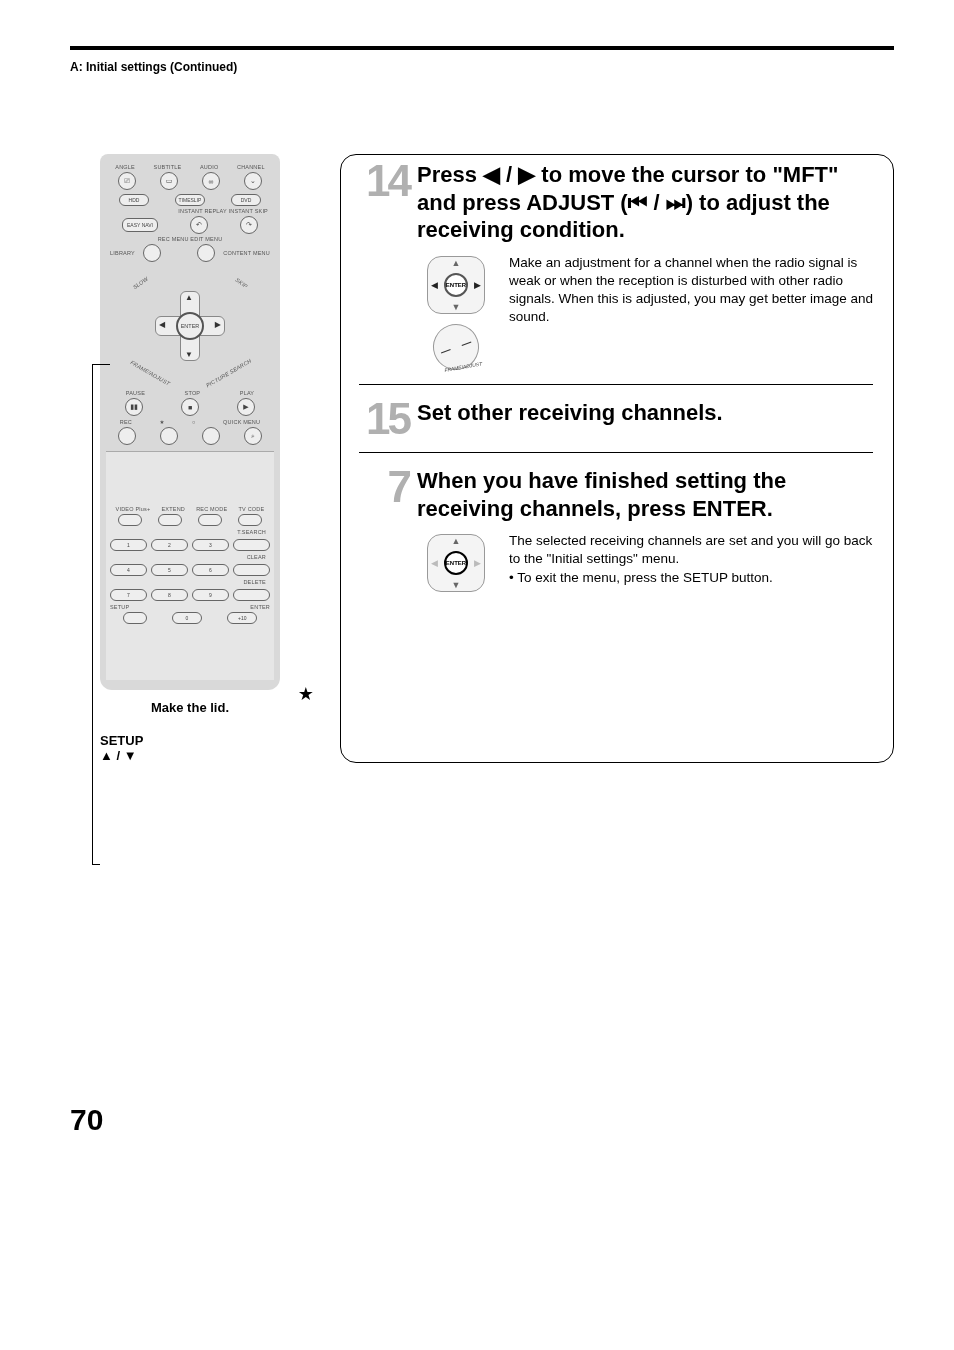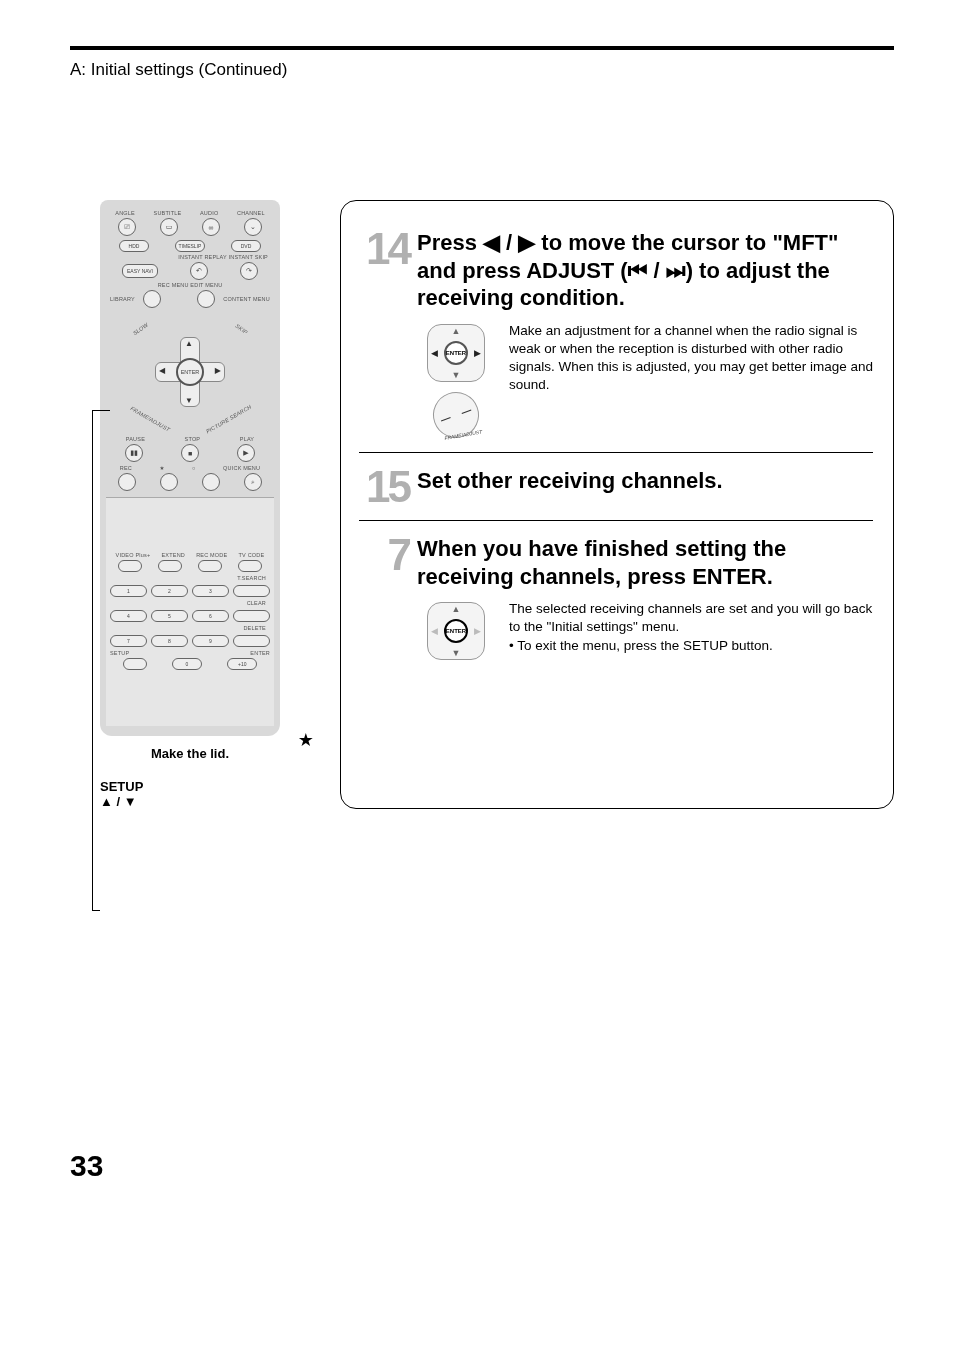--- a/index.html
+++ b/index.html
@@ -20,23 +20,23 @@
   .header-title {
     font-size: 14px;
     font-weight: bold;
   }
   .thick-rule {
     border: none;
     border-top: 4px solid #000;
     margin: 6px 0 10px 0;
   }
   .subheading {
-    font-size: 17px;
-    font-weight: normal;
-    margin-bottom: 120px;
+    font-size: 12px;
+    font-weight: bold;
+    margin-bottom: 80px;
   }
   .body-area {
     display: flex;
     gap: 30px;
   }
   
   .remote-col {
     flex: 0 0 240px;
     position: relative;
   }
@@ -109,21 +109,21 @@
     background:#e6e6e6; border-top:1px solid #aaa; margin-top:6px; padding:6px 4px 4px 4px;
   }
   .numpad { display:grid; grid-template-columns:repeat(4, 1fr); gap:4px; margin-top:4px; }
   .numpad .btn-pill { width:auto; }
 
   
   .steps-col {
     flex: 1;
     border: 1px solid #000;
     border-radius: 16px;
-    padding: 28px 20px 30px 18px;
+    padding: 6px 20px 30px 18px;
   }
   .step { display:flex; gap:8px; }
   .bignum {
     font-size: 44px;
     font-weight: bold;
     color: #b0b0b0;
     line-height: 0.9;
     letter-spacing: -3px;
     flex: 0 0 auto;
     min-width: 50px;
@@ -382,14 +382,14 @@
               <div class="desc">The selected receiving channels are set and you will go back to the "Initial settings" menu.</div>
               <div class="desc">• To exit the menu, press the SETUP button.</div>
             </div>
           </div>
         </div>
       </div>
 
     </div>
   </div>
 
-  <div class="page-number">33</div>
+  <div class="page-number">70</div>
 </div>
 
 </body></html>

